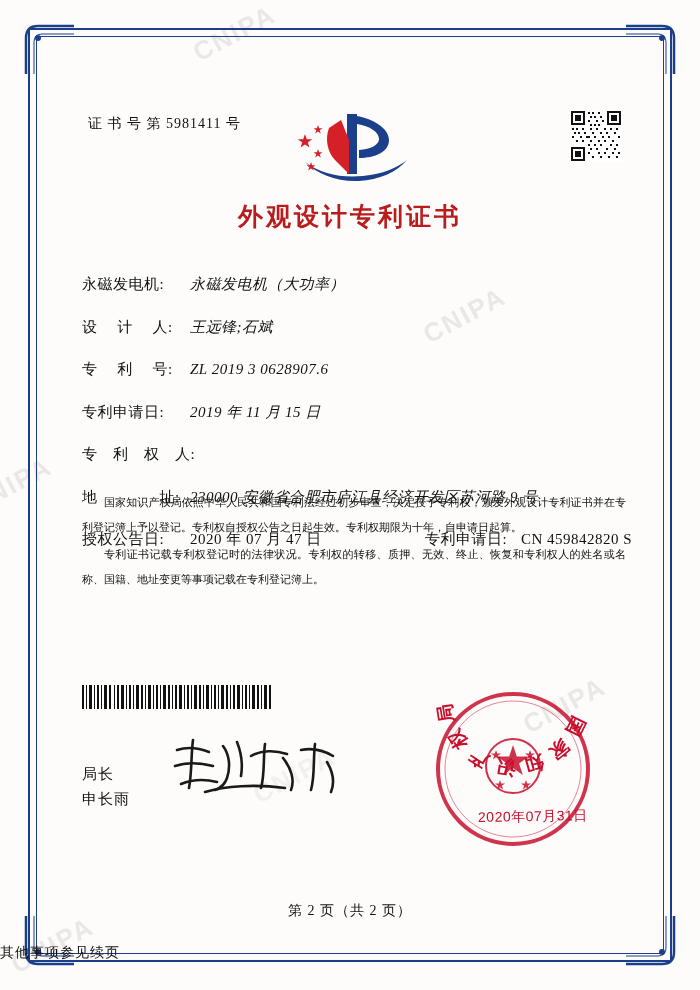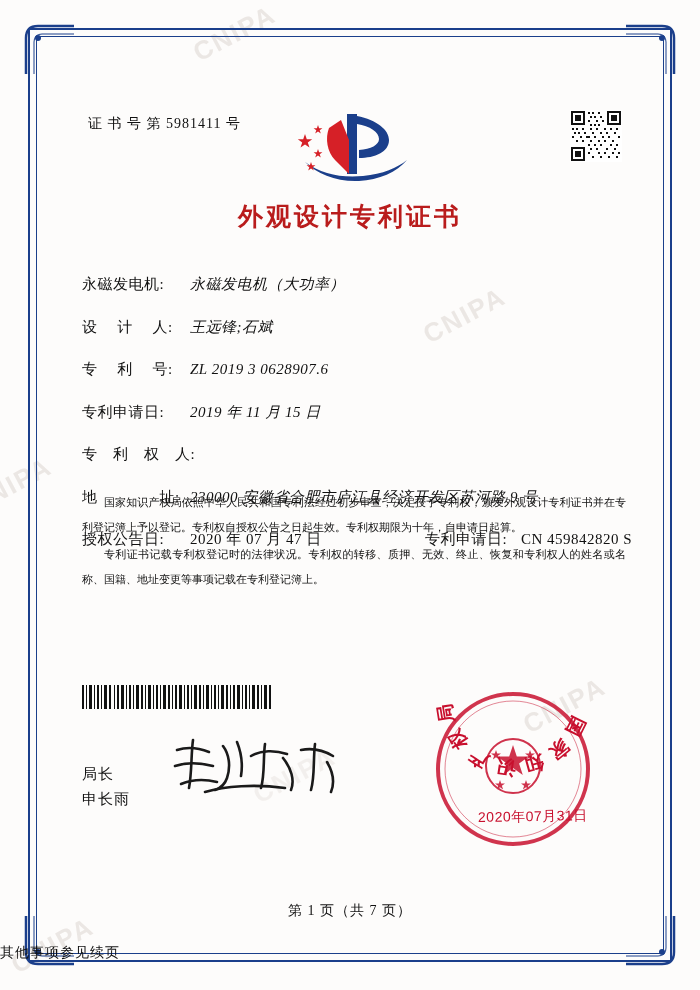--- a/index.html
+++ b/index.html
@@ -512,17 +512,17 @@
         <defs>
           <path id="sealArc" d="M 79,149 m -62,0 a 62,62 0 1,1 124,0" transform="rotate(180 79 79)"></path>
         </defs>
         <text font-family="'DejaVu Serif','Liberation Serif',serif" font-size="19" font-weight="700" fill="#c8102e" letter-spacing="7">
           <textPath href="#sealArc" startOffset="8%">国家知识产权局</textPath>
         </text>
       </svg>
     </div>
     <div class="seal-date">2020年07月31日</div>
 
-    <div class="page-num">第 1 页（共 7 页）</div>
+    <div class="page-num">第 2 页（共 2 页）</div>
   </div>
 
   <div class="footer-note">其他事项参见续页</div>
 </div>
 
 </body></html>

